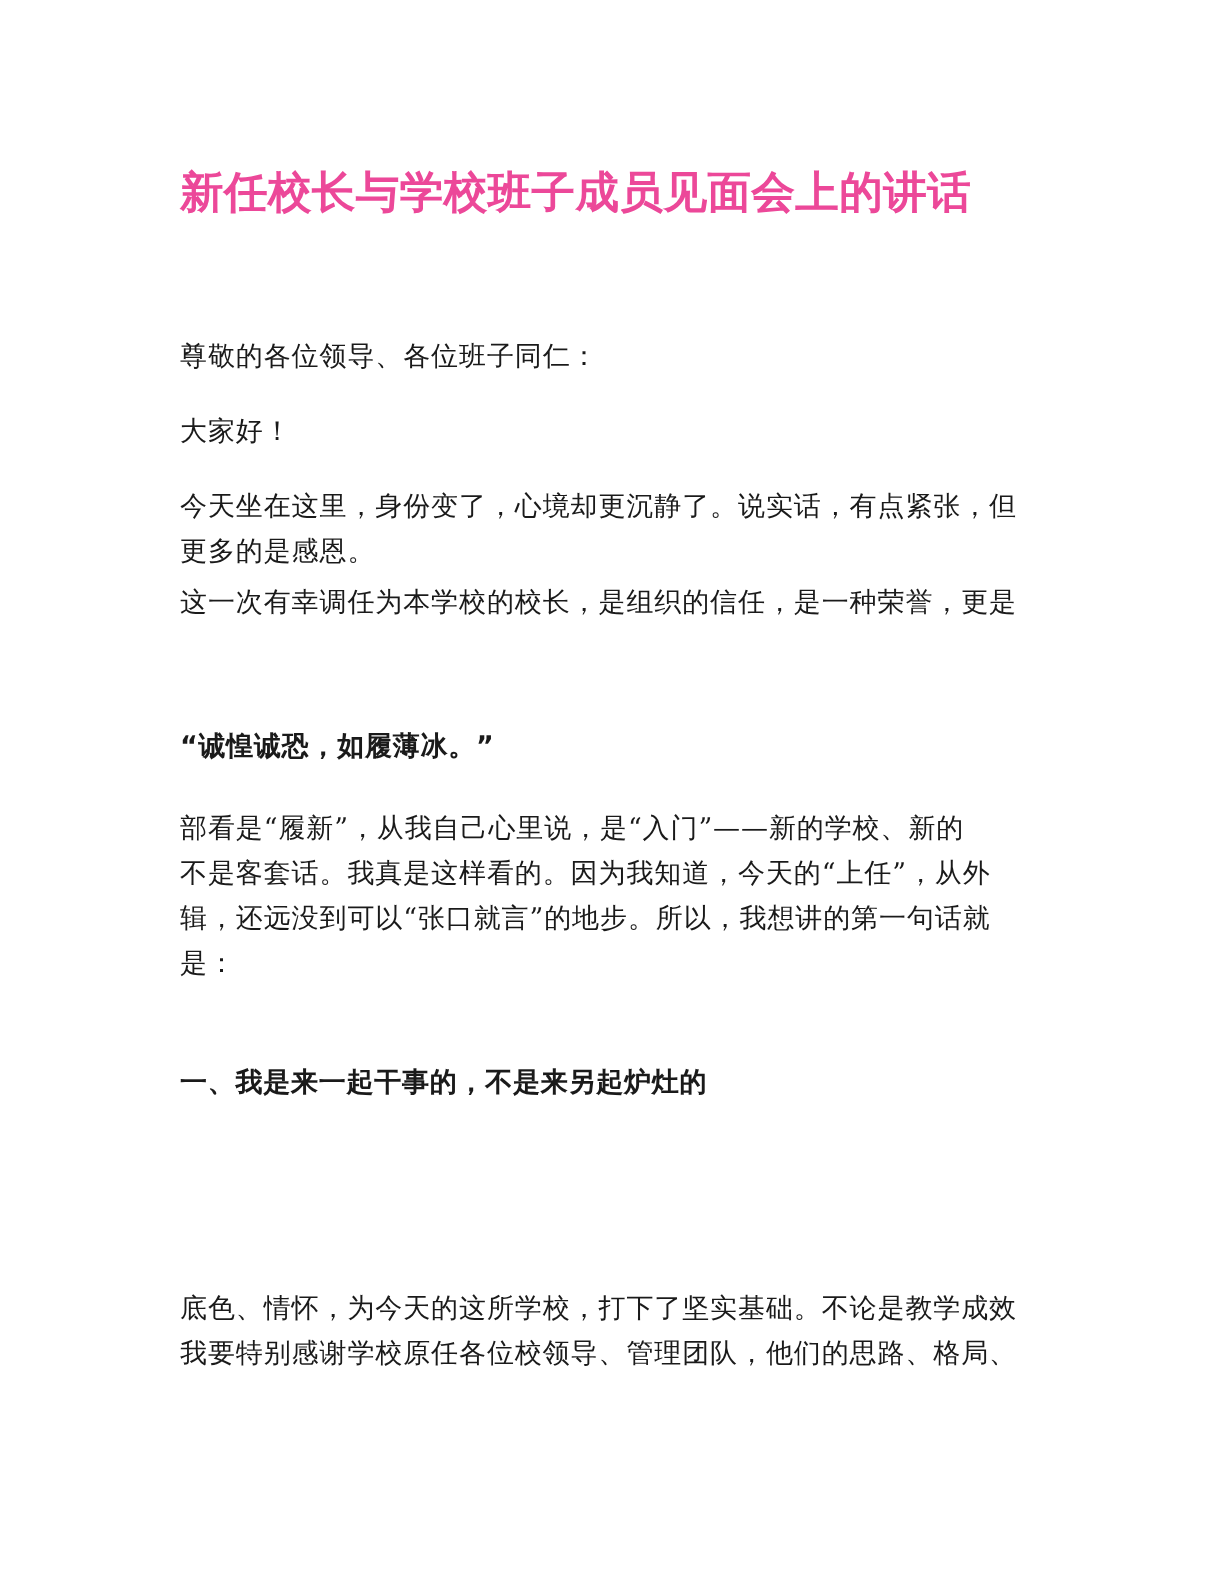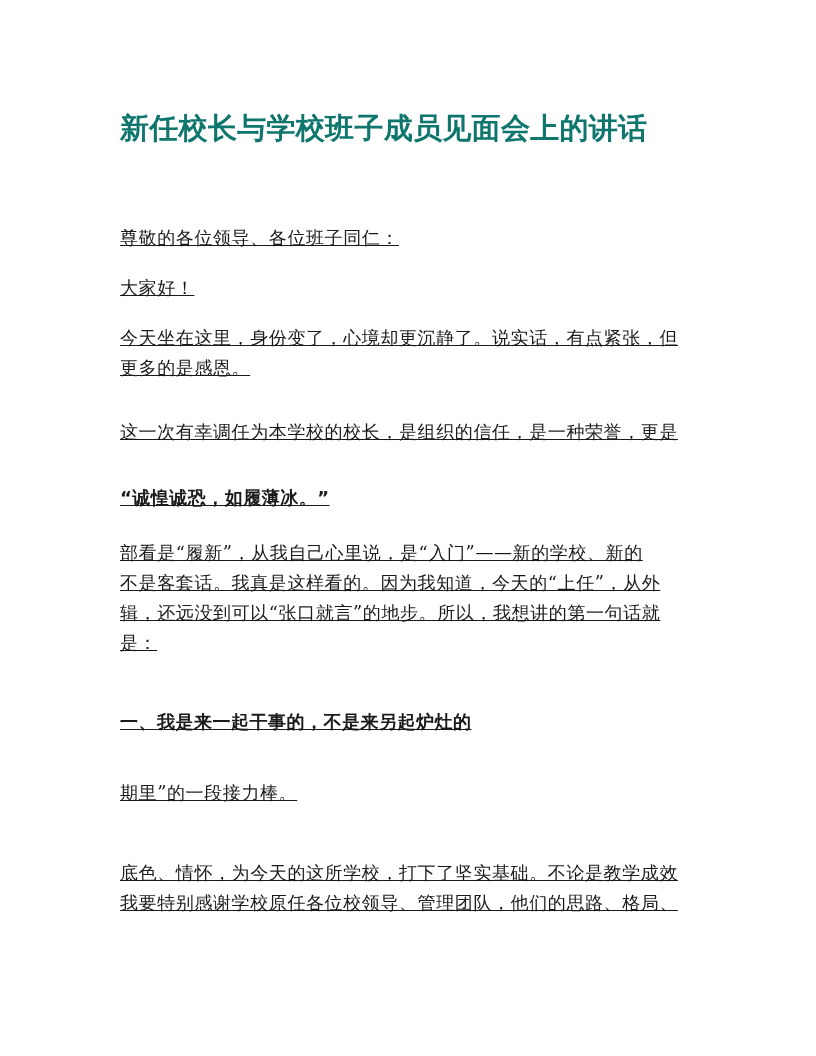--- a/index.html
+++ b/index.html
@@ -25,33 +25,33 @@
     position: absolute;
     left: 0;
     top: 108px;
     margin: 0;
     font-family: "DejaVu Sans", "Liberation Sans", sans-serif;
     font-weight: bold;
     font-size: 29px;
     line-height: 40px;
     white-space: nowrap;
     letter-spacing: 0.3px;
-    color: #0f766e;
+    color: #ec4899;
   }
   .para {
     position: absolute;
     left: 0;
     margin: 0;
     font-size: 18px;
     line-height: 30px;
     white-space: nowrap;
     letter-spacing: 0.6px;
     color: #1a1a1a;
   }
-  .para .line { display: block; text-decoration: underline; }
+  .para .line { display: block; }
   .bold {
     font-family: "DejaVu Sans", "Liberation Sans", sans-serif;
     font-weight: bold;
     letter-spacing: 0.5px;
   }
 </style>
 </head>
 <body>
 
 <div class="page">
@@ -63,40 +63,39 @@
 
   <p class="para" style="top:273px">
     <span class="line">大家好！</span>
   </p>
 
   <p class="para" style="top:323px">
     <span class="line">今天坐在这里，身份变了，心境却更沉静了。说实话，有点紧张，但</span>
     <span class="line">更多的是感恩。</span>
   </p>
 
-  <p class="para" style="top:417px">
+  <p class="para" style="top:387px">
     <span class="line">这一次有幸调任为本学校的校长，是组织的信任，是一种荣誉，更是</span>
   </p>
 
   <p class="para bold" style="top:483px">
     <span class="line">“诚惶诚恐，如履薄冰。”</span>
   </p>
 
   <p class="para" style="top:538px">
     <span class="line">部看是“履新”，从我自己心里说，是“入门”——新的学校、新的</span>
     <span class="line">不是客套话。我真是这样看的。因为我知道，今天的“上任”，从外</span>
     <span class="line">辑，还远没到可以“张口就言”的地步。所以，我想讲的第一句话就</span>
     <span class="line">是：</span>
   </p>
 
   <p class="para bold" style="top:707px">
     <span class="line">一、我是来一起干事的，不是来另起炉灶的</span>
   </p>
 
   <p class="para" style="top:778px">
-    <span class="line">期里”的一段接力棒。</span>
   </p>
 
   <p class="para" style="top:858px">
     <span class="line">底色、情怀，为今天的这所学校，打下了坚实基础。不论是教学成效</span>
     <span class="line">我要特别感谢学校原任各位校领导、管理团队，他们的思路、格局、</span>
   </p>
 </div>
 
 </body></html>

